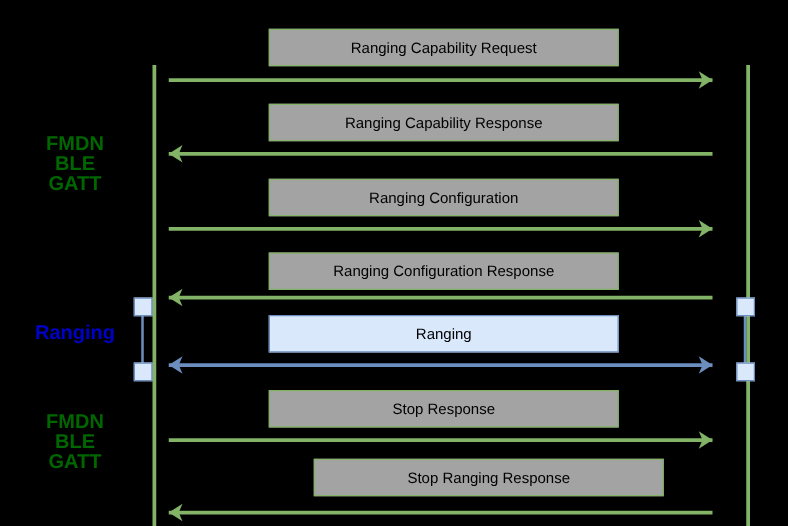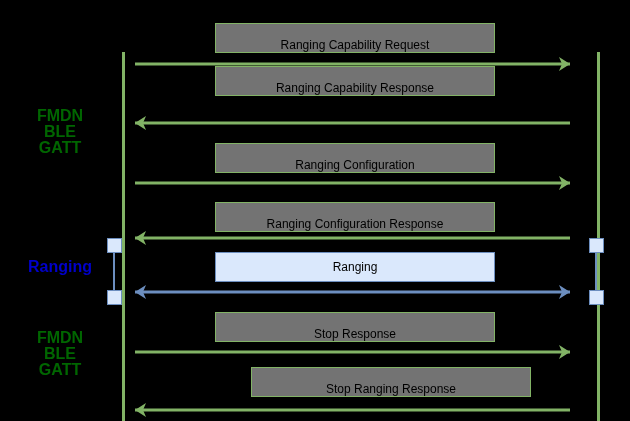--- a/index.html
+++ b/index.html
@@ -43,23 +43,22 @@
     width: 280px;
     height: 30px;
     box-sizing: border-box;
     display: flex;
     align-items: center;
     justify-content: center;
     font-size: 12px;
     color: #000000;
   }
   .msg-box.green {
-    background: #737373;
+    background: #a3a3a3;
     border: 1px solid #82b366;
-    align-items: flex-end;
   }
   .msg-box.blue {
     background: #dae8fc;
     border: 1px solid #6c8ebf;
   }
 
   
   .arrow-svg {
     position: absolute;
     left: 0;
@@ -117,21 +116,21 @@
       <line x1="135" y1="352" x2="570" y2="352" stroke="#82b366" stroke-width="3"></line>
       <polygon points="570,352 559,345 562,352 559,359" fill="#82b366"></polygon>
       <line x1="135" y1="410" x2="570" y2="410" stroke="#82b366" stroke-width="3"></line>
       <polygon points="135,410 146,403 143,410 146,417" fill="#82b366"></polygon>
     </svg>
 
   <div id="message-boxes">
       <div class="msg-box green" style="top: 23px;">
         <span>Ranging Capability Request</span>
       </div>
-      <div class="msg-box green" style="top: 66px;">
+      <div class="msg-box green" style="top: 83px;">
         <span>Ranging Capability Response</span>
       </div>
       <div class="msg-box green" style="top: 143px;">
         <span>Ranging Configuration</span>
       </div>
       <div class="msg-box green" style="top: 202px;">
         <span>Ranging Configuration Response</span>
       </div>
       <div class="msg-box blue" style="top: 252px;">
         <span>Ranging</span>

